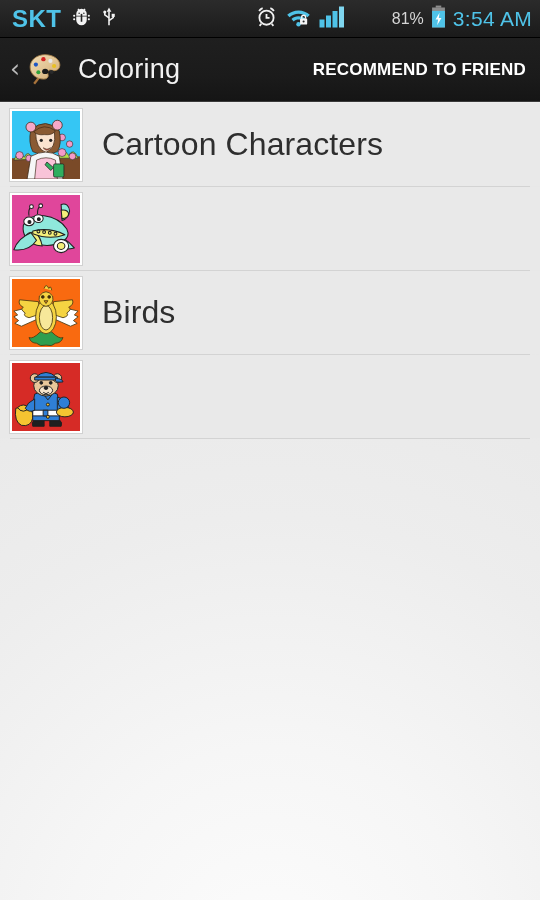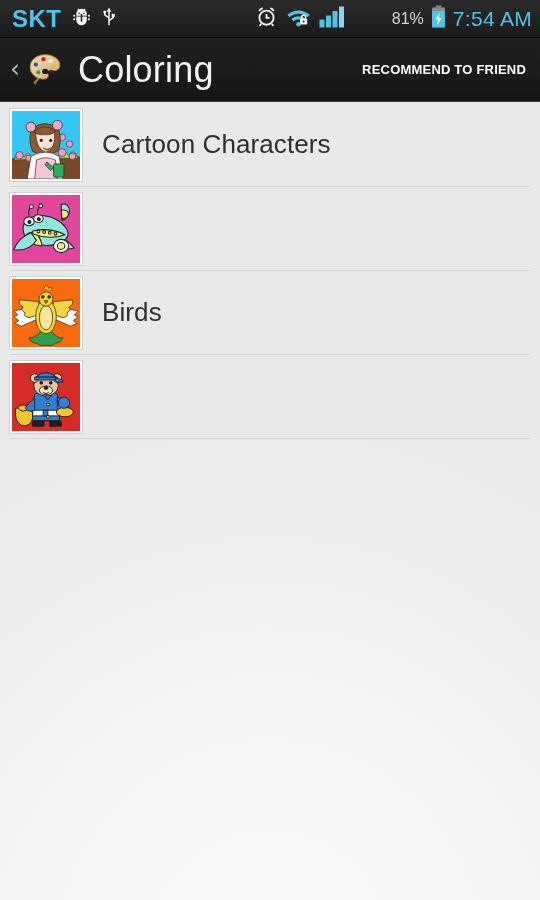--- a/index.html
+++ b/index.html
@@ -30,23 +30,23 @@
     position:relative; height:64px; width:100%;
     background:linear-gradient(180deg,#1f1f1f 0%,#1b1b1b 60%,#151515 100%);
     display:flex; align-items:center; padding-left:8px; padding-right:14px;
     border-bottom:1px solid #3a3a3a;
   }
   .back-chevron{
     color:#b9b9b9; font-size:25px; line-height:1;
     padding:0 3px 3px 2px; font-family:"DejaVu Sans", sans-serif;
   }
   .palette-wrap{ width:42px; height:42px; margin:0 4px 0 1px; flex:0 0 auto; }
-  .ab-title{ color:#f2f2f2; font-size:36px; font-weight:normal; margin-left:8px; letter-spacing:.2px; }
+  .ab-title{ color:#f2f2f2; font-size:27px; font-weight:normal; margin-left:8px; letter-spacing:.2px; }
   .ab-action{
-    margin-left:auto; color:#ffffff; font-size:13px; font-weight:bold;
+    margin-left:auto; color:#ffffff; font-size:17px; font-weight:bold;
     letter-spacing:.2px; white-space:nowrap;
   }
 
   
   .content{
     position:absolute; top:103px; left:0; right:0; bottom:0;
     background:
       radial-gradient(120% 85% at 50% 108%, #fcfcfc 0%, #f6f6f6 32%, #ededed 66%, #e8e8e8 100%);
   }
   .list{ width:100%; }
@@ -56,21 +56,21 @@
     background:#e9e9e9;
   }
   .row-sep{ height:1px; background:#d3d3d3; margin:0 10px; }
   .thumb{
     width:72px; height:72px; flex:0 0 auto;
     border:2px solid #ffffff; position:relative; overflow:hidden;
     box-shadow:0 0 0 1px rgba(0,0,0,.10);
   }
   .thumb svg{ display:block; width:100%; height:100%; }
   .row-label{
-    margin-left:20px; font-size:26px; color:#2e2e2e; letter-spacing:.1px;
+    margin-left:20px; font-size:32px; color:#2e2e2e; letter-spacing:.1px;
     white-space:nowrap;
   }
   .list-bottom-sep{ height:1px; background:#d3d3d3; margin:0 10px; }
   .filler{
     background:
       radial-gradient(130% 100% at 50% 115%, #fdfdfd 0%, #f7f7f7 35%, #efefef 70%, #e9e9e9 100%);
     height:100%;
   }
 </style>
 </head>
@@ -156,21 +156,21 @@
 
       <span class="sb-ico">
         <svg width="15" height="23" viewBox="0 0 15 24">
           <rect x="4.6" y="0.6" width="5.8" height="2.2" fill="#8c8c8c"></rect>
           <rect x="0.8" y="2.6" width="13.4" height="20.8" fill="#8c8c8c"></rect>
           <rect x="0.8" y="6.2" width="13.4" height="17.2" fill="#4fc3e8"></rect>
           <polygon points="8.6,8.2 4.4,15.2 7.1,15.2 6.1,21 10.6,13.6 7.8,13.6" fill="#ffffff"></polygon>
         </svg>
       </span>
 
-      <span class="clock">7:54 AM</span>
+      <span class="clock">3:54 AM</span>
     </div>
   </div>
 
   <div class="actionbar">
     <span class="back-chevron">‹</span>
 
     <span class="palette-wrap">
       <svg viewBox="0 0 48 48">
         <defs>
           <linearGradient id="wood" x1="0" y1="0" x2="1" y2="1">

